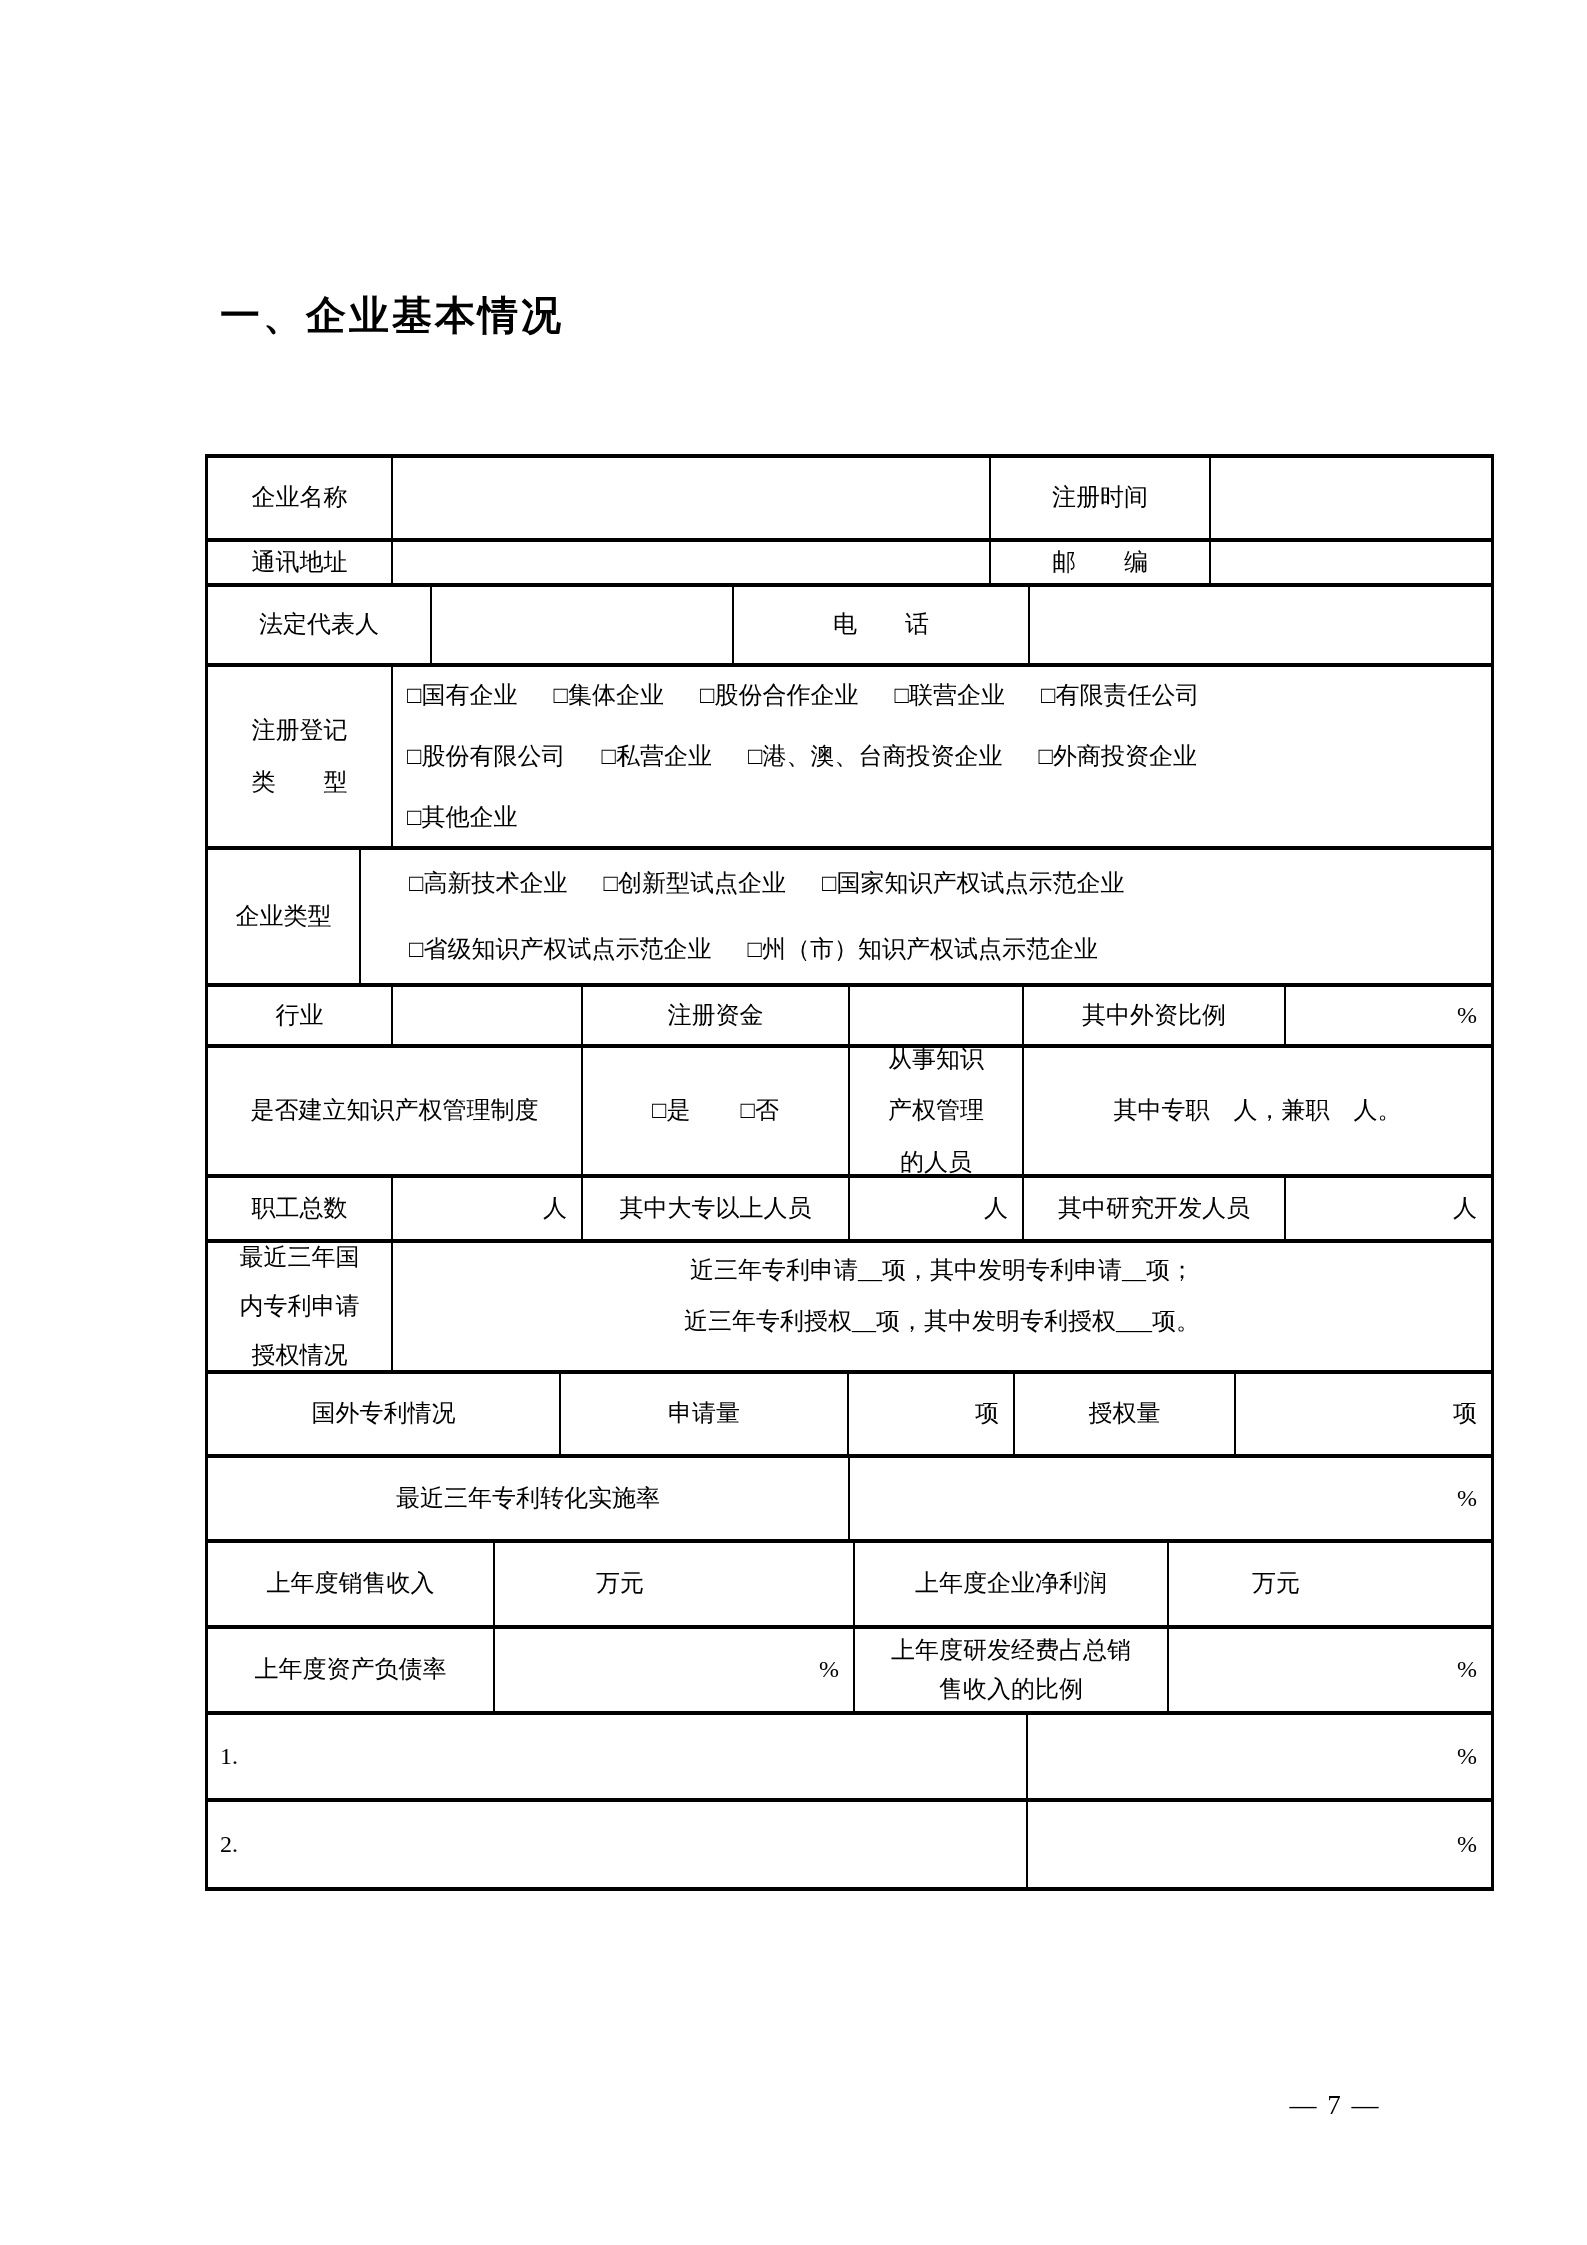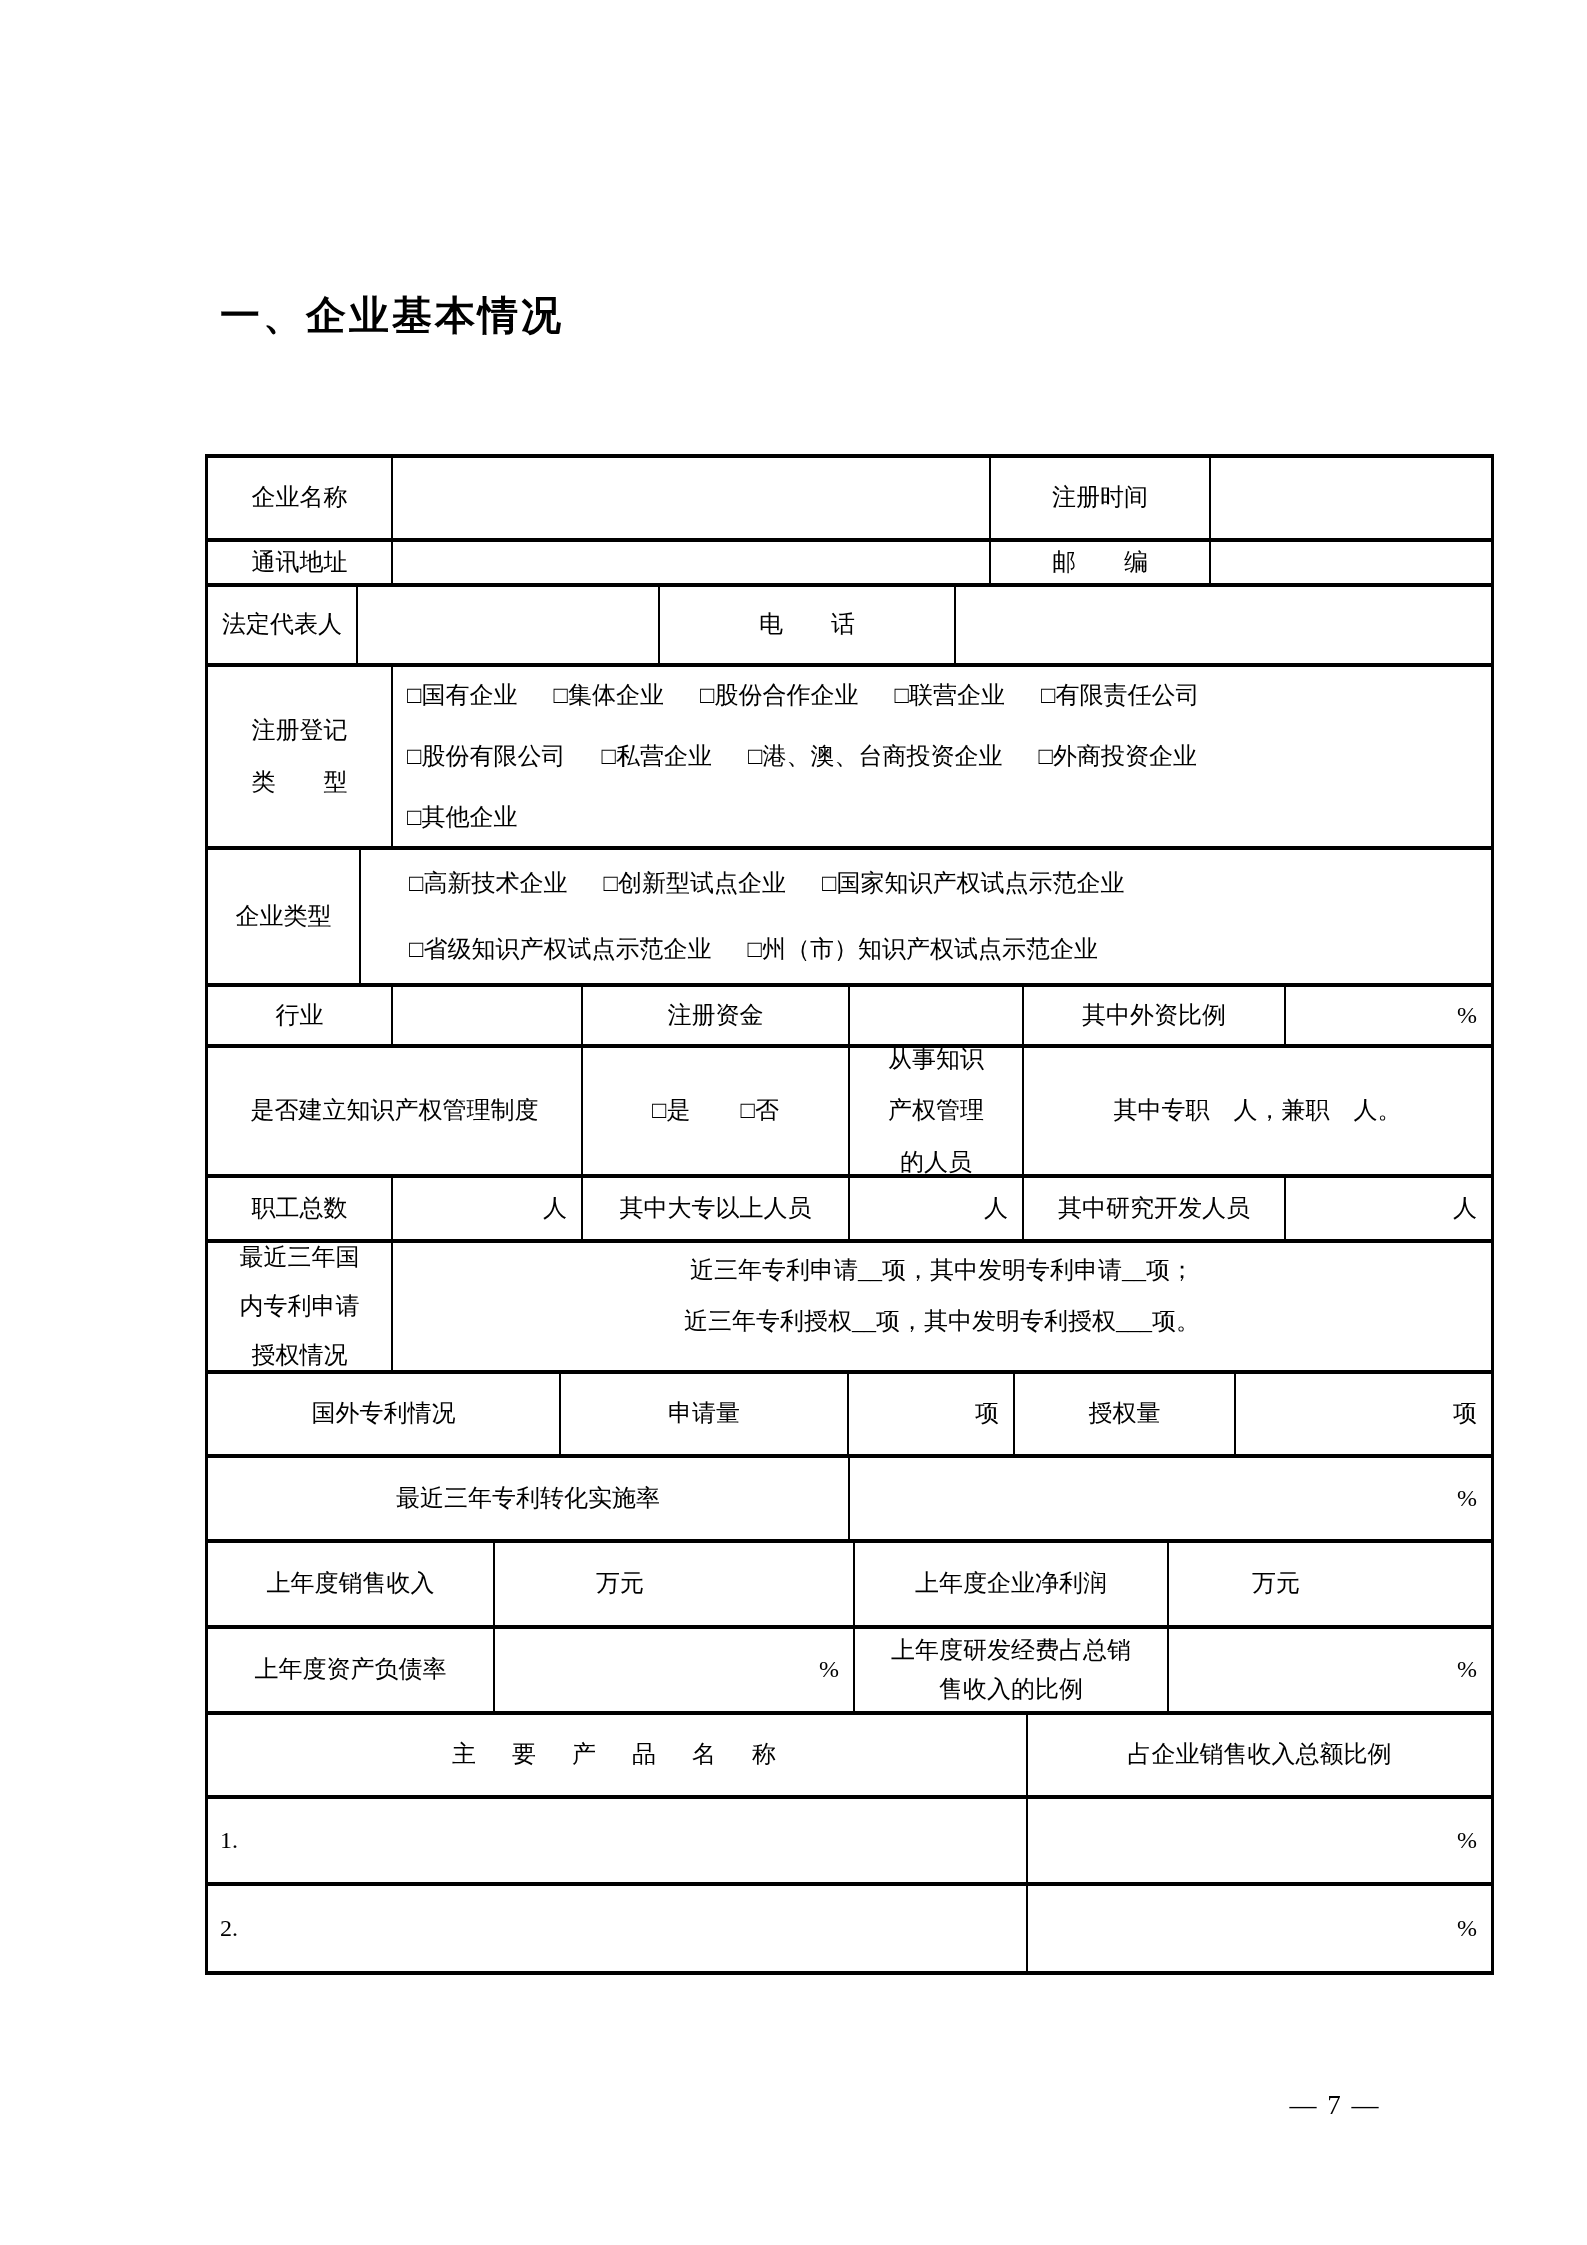--- a/index.html
+++ b/index.html
@@ -74,21 +74,21 @@
     </div>
 
     <div class="row" style="height:45px">
       <div class="c" style="width:185px">通讯地址</div>
       <div class="c" style="width:598px"></div>
       <div class="c" style="width:220px">邮　　编</div>
       <div class="c grow"></div>
     </div>
 
     <div class="row" style="height:80px">
-      <div class="c" style="width:150px">法定代表人</div>
+      <div class="c" style="width:224px">法定代表人</div>
       <div class="c" style="width:302px"></div>
       <div class="c" style="width:296px">电　　话</div>
       <div class="c grow"></div>
     </div>
 
     <div class="row" style="height:183px">
       <div class="c col gap20" style="width:185px">
         <span>注册登记</span>
         <span>类　　型</span>
       </div>
@@ -196,24 +196,20 @@
     <div class="row" style="height:86px">
       <div class="c" style="width:287px">上年度资产负债率</div>
       <div class="c right" style="width:360px">%</div>
       <div class="c col gap8" style="width:314px">
         <span>上年度研发经费占总销</span>
         <span>售收入的比例</span>
       </div>
       <div class="c right grow">%</div>
     </div>
 
-    <div class="row" style="height:84px">
-      <div class="c spread" style="width:820px">主　要　产　品　名　称</div>
-      <div class="c grow">占企业销售收入总额比例</div>
-    </div>
 
     <div class="row" style="height:87px">
       <div class="c left" style="width:820px">1.</div>
       <div class="c right grow">%</div>
     </div>
 
     <div class="row" style="height:85px">
       <div class="c left" style="width:820px">2.</div>
       <div class="c right grow">%</div>
     </div>

